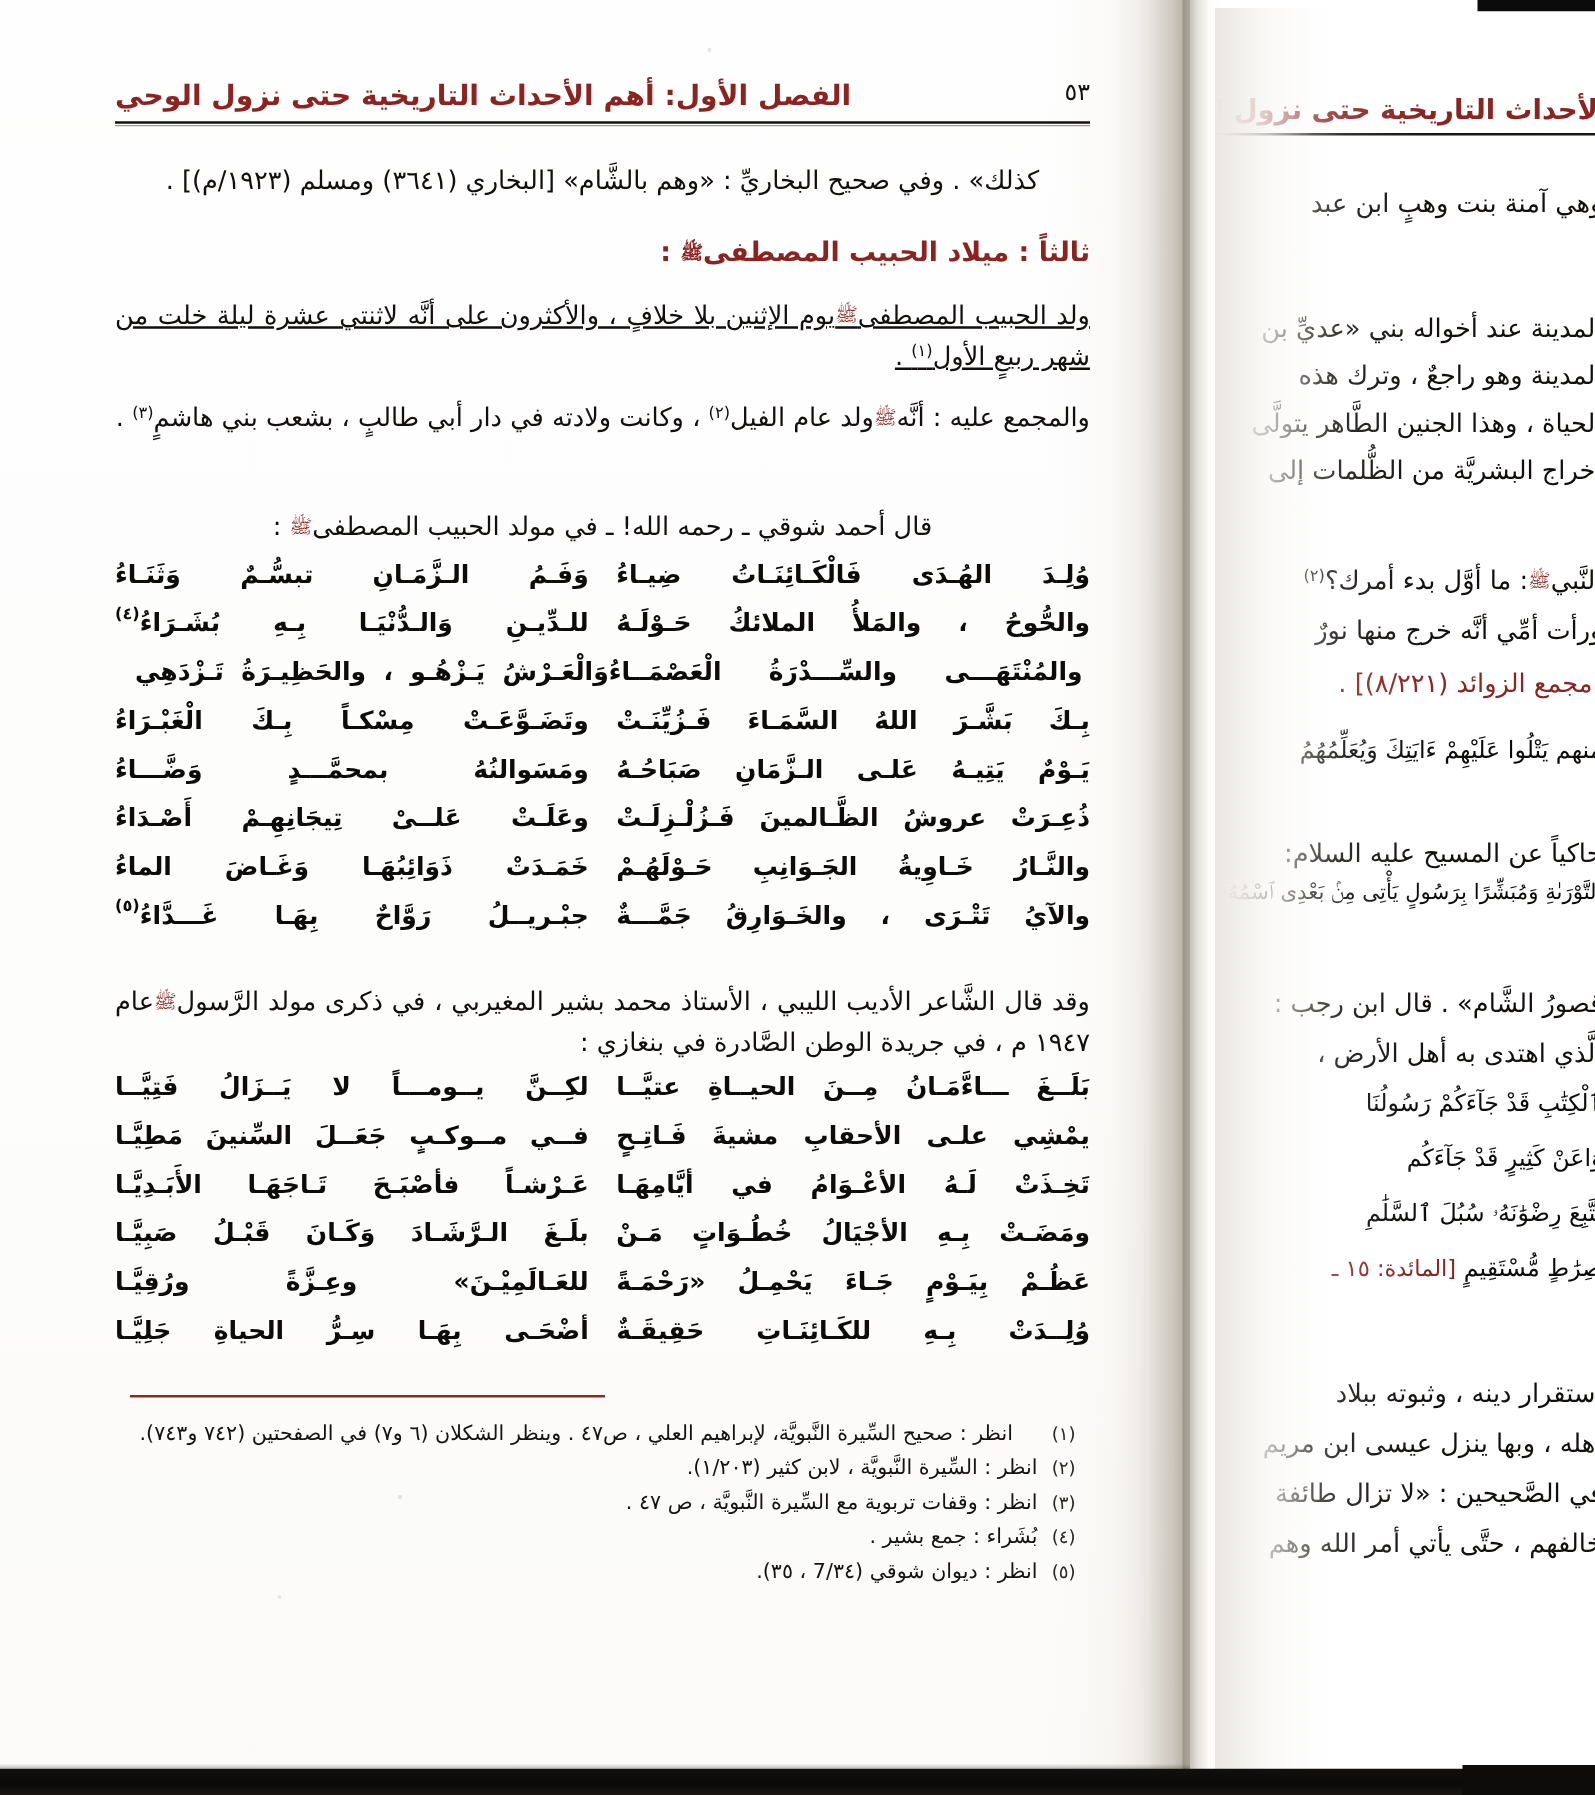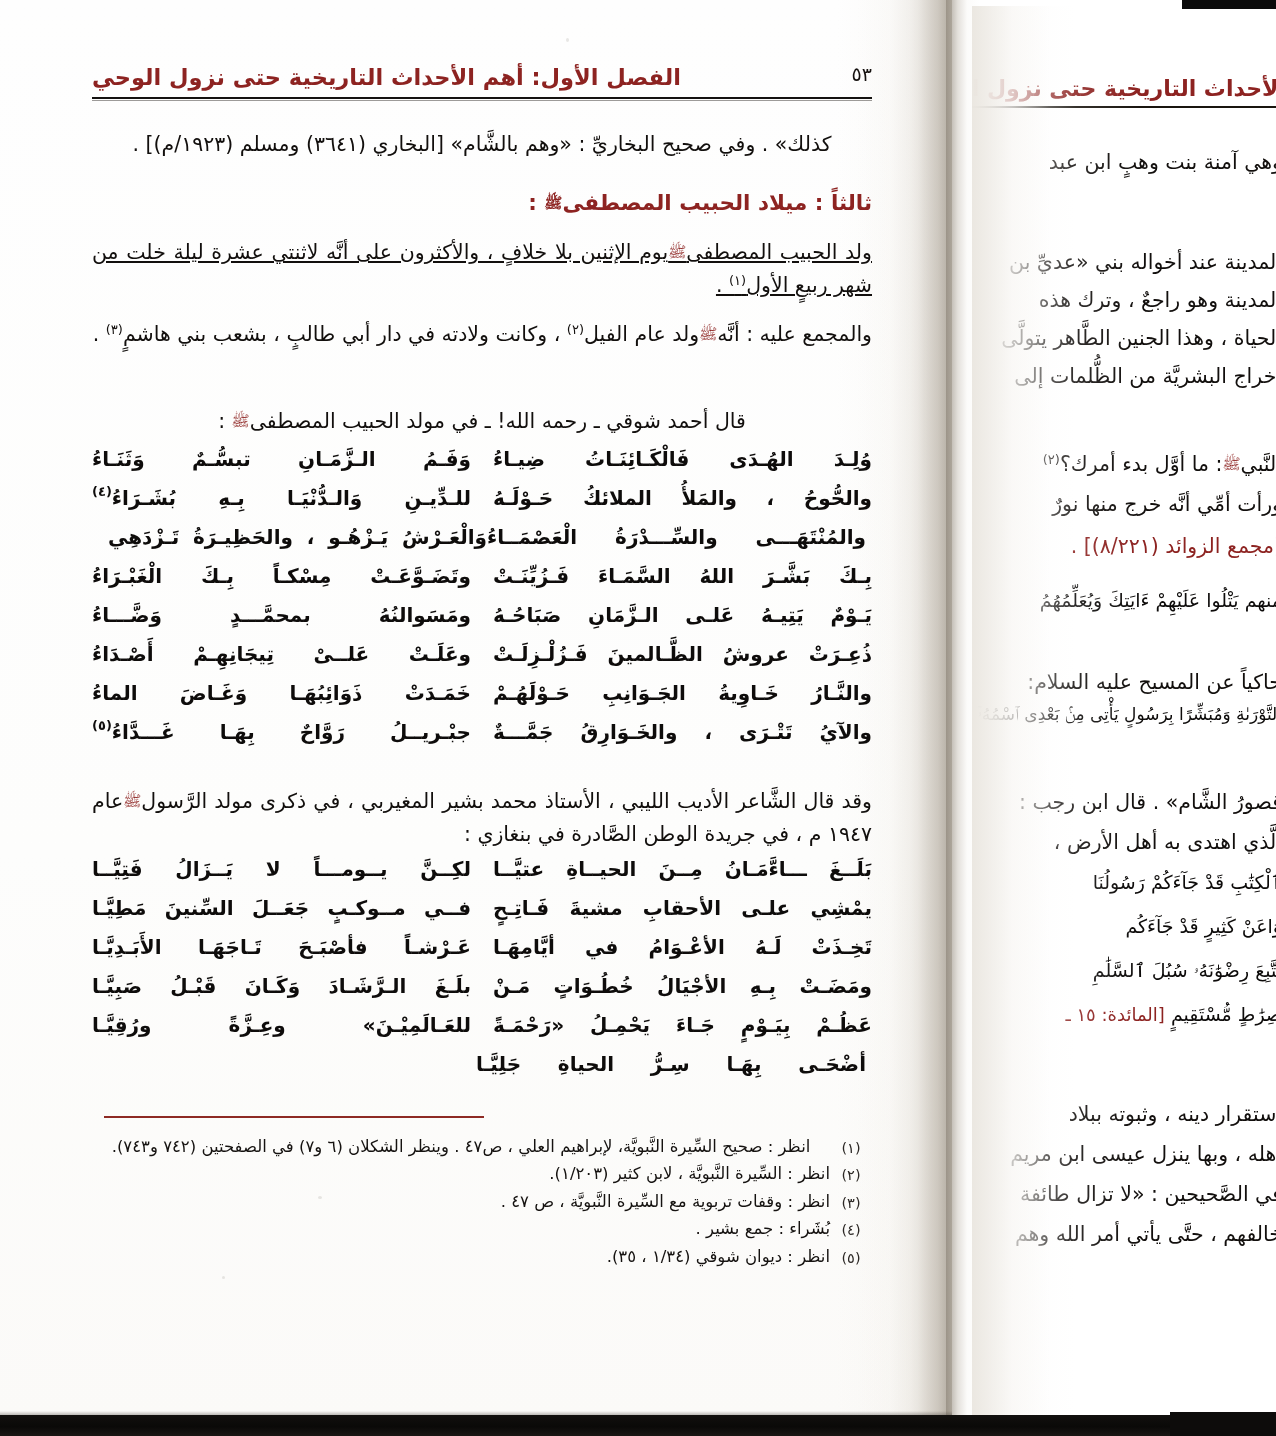--- a/index.html
+++ b/index.html
@@ -354,20 +354,23 @@
           </div>
           <div class="verse">
             <div class="hemi sadr">
               <span class="stretch">عَظُـمْ بِيَـوْمٍ جَـاءَ يَحْمِـلُ «رَحْمَـةً</span>
             </div>
             <div class="hemi ajuz">
               <span class="stretch">للعَـالَمِيْـنَ» وعِـزَّةً ورُقِيَّـا</span>
             </div>
           </div>
           <div class="verse">
+            <div class="hemi sadr">
+              <span class="stretch">وُلِــدَتْ بِـهِ للكَـائِنَـاتِ حَقِيقَـةٌ</span>
+            </div>
             <div class="hemi ajuz">
               <span class="stretch">أضْحَـى بِهَـا سِـرُّ الحياةِ جَلِيَّـا</span>
             </div>
           </div>
         </div>
 
       <div id="fn-rule"></div>
 
       <div class="footnotes" id="footnotes">
           <div class="fn">
@@ -381,21 +384,21 @@
           <div class="fn">
             <div class="fn-num">(٣)</div>
             <div class="fn-txt">انظر : وقفات تربوية مع السِّيرة النَّبويَّة ، ص ٤٧ .</div>
           </div>
           <div class="fn">
             <div class="fn-num">(٤)</div>
             <div class="fn-txt">بُشَراء : جمع بشير .</div>
           </div>
           <div class="fn">
             <div class="fn-num">(٥)</div>
-            <div class="fn-txt">انظر : ديوان شوقي (١/٣٤ ، ٣٥).</div>
+            <div class="fn-txt">انظر : ديوان شوقي (7/٣٤ ، ٣٥).</div>
           </div>
         </div>
     </div>
   </div>
 
   <div id="gutter"></div>
 
   <div id="recto">
     <div id="recto-inner">
 

